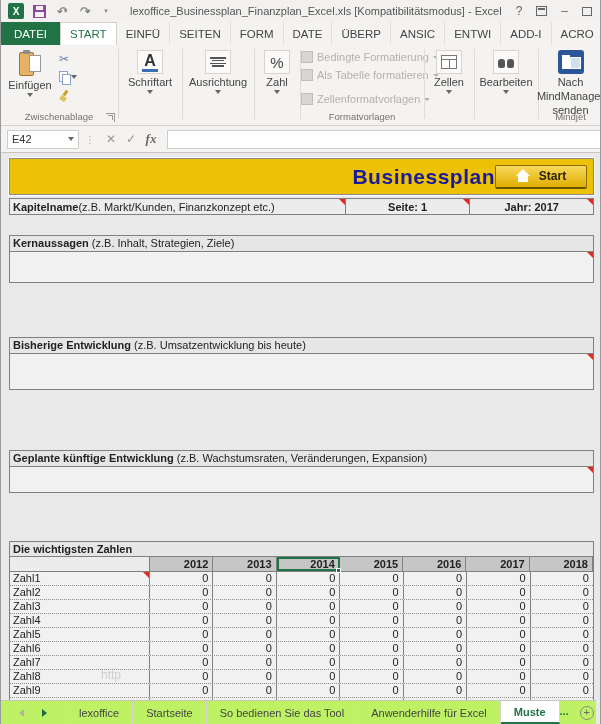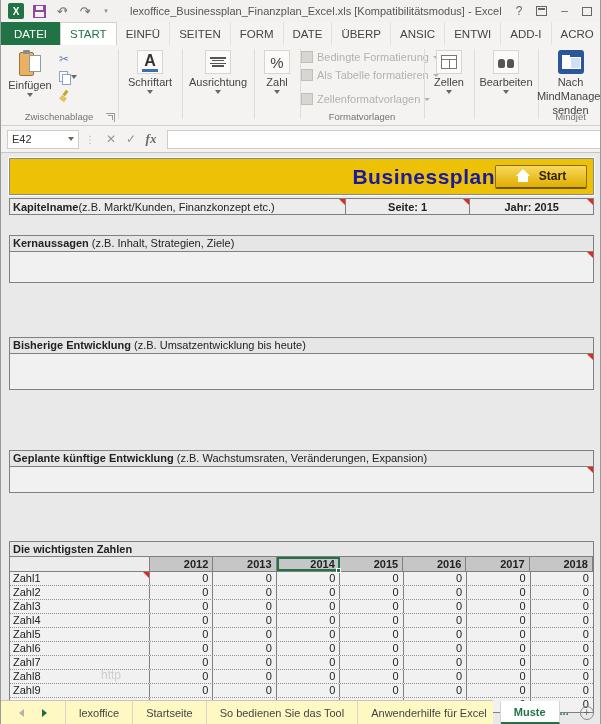--- a/index.html
+++ b/index.html
@@ -135,21 +135,21 @@
   .ycell.selected { outline:2px solid #217346; outline-offset:-2px; z-index:2; }
   .fillhandle { position:absolute; right:-2px; bottom:-2px; width:5px; height:5px; background:#217346; border:1px solid #fff; z-index:3; }
   .zrow { display:flex; height:14px; border-bottom:1px dotted #8f8f8f; }
   .zrow:last-child { border-bottom:none; }
   .zlabel { width:140px; flex:none; padding:0 3px; border-right:1px solid #808080; position:relative; background:#f1f1f1; }
   .zval { flex:1; text-align:right; padding:0 4px; border-right:1px solid #808080; background:#f1f1f1; }
   .zval:last-child { border-right:none; }
   .watermark { position:absolute; left:100px; top:515px; color:#cfcfcf; font-size:12px; }
 
   
-  .tabbar { position:absolute; top:700px; left:0; width:492px; height:24px; background:#fef9c3;
+  .tabbar { position:absolute; top:700px; left:0; width:595px; height:24px; background:#bef264;
             border-top:1px solid #c9c6c2; display:flex; align-items:stretch; }
   .nav { display:flex; align-items:center; gap:18px; padding:0 18px; border-right:1px solid #d8d5d1; }
   .tri-l { width:0; height:0; border-top:4px solid transparent; border-bottom:4px solid transparent; border-right:5px solid #b5b2ae; }
   .tri-r { width:0; height:0; border-top:4px solid transparent; border-bottom:4px solid transparent; border-left:5px solid #1e6b41; }
   .stab { display:flex; align-items:center; padding:0 13px; color:#444; border-right:1px solid #d8d5d1; white-space:nowrap; }
   .stab.active { background:#fff; color:#217346; font-weight:bold; border-bottom:2px solid #217346; }
   .ellip { display:flex; align-items:center; color:#217346; font-weight:bold; padding:0 4px 4px 0; }
   .addsheet { display:flex; align-items:center; padding:0 7px; }
   .plus-circ { width:14px; height:14px; border:1px solid #888; border-radius:50%; color:#666;
                display:flex; align-items:center; justify-content:center; font-size:11px; line-height:1; }
@@ -353,21 +353,21 @@
       <div class="cell" style="width:337px;">
         <span class="bold">Kapitelname</span>
           <span class="hint"> (z.B. Markt/Kunden, Finanzkonzept etc.)</span>
         <span class="redtri"></span>
       </div>
       <div class="cell center bold" style="width:125px;">
         <span>Seite: 1</span>
         <span class="redtri"></span>
       </div>
       <div class="cell center bold" style="width:123px;">
-        <span>Jahr: 2015</span>
+        <span>Jahr: 2017</span>
         <span class="redtri"></span>
       </div>
     </div>
 
     <div class="shx box" style="top:65px;height:48px;">
       <div class="sec-head"><span class="bold">Kernaussagen</span><span class="hint"> (z.B. Inhalt, Strategien, Ziele)</span></div>
       <div class="sec-body" style="height:30px;">
           <span class="redtri"></span>
         </div>
     </div>

